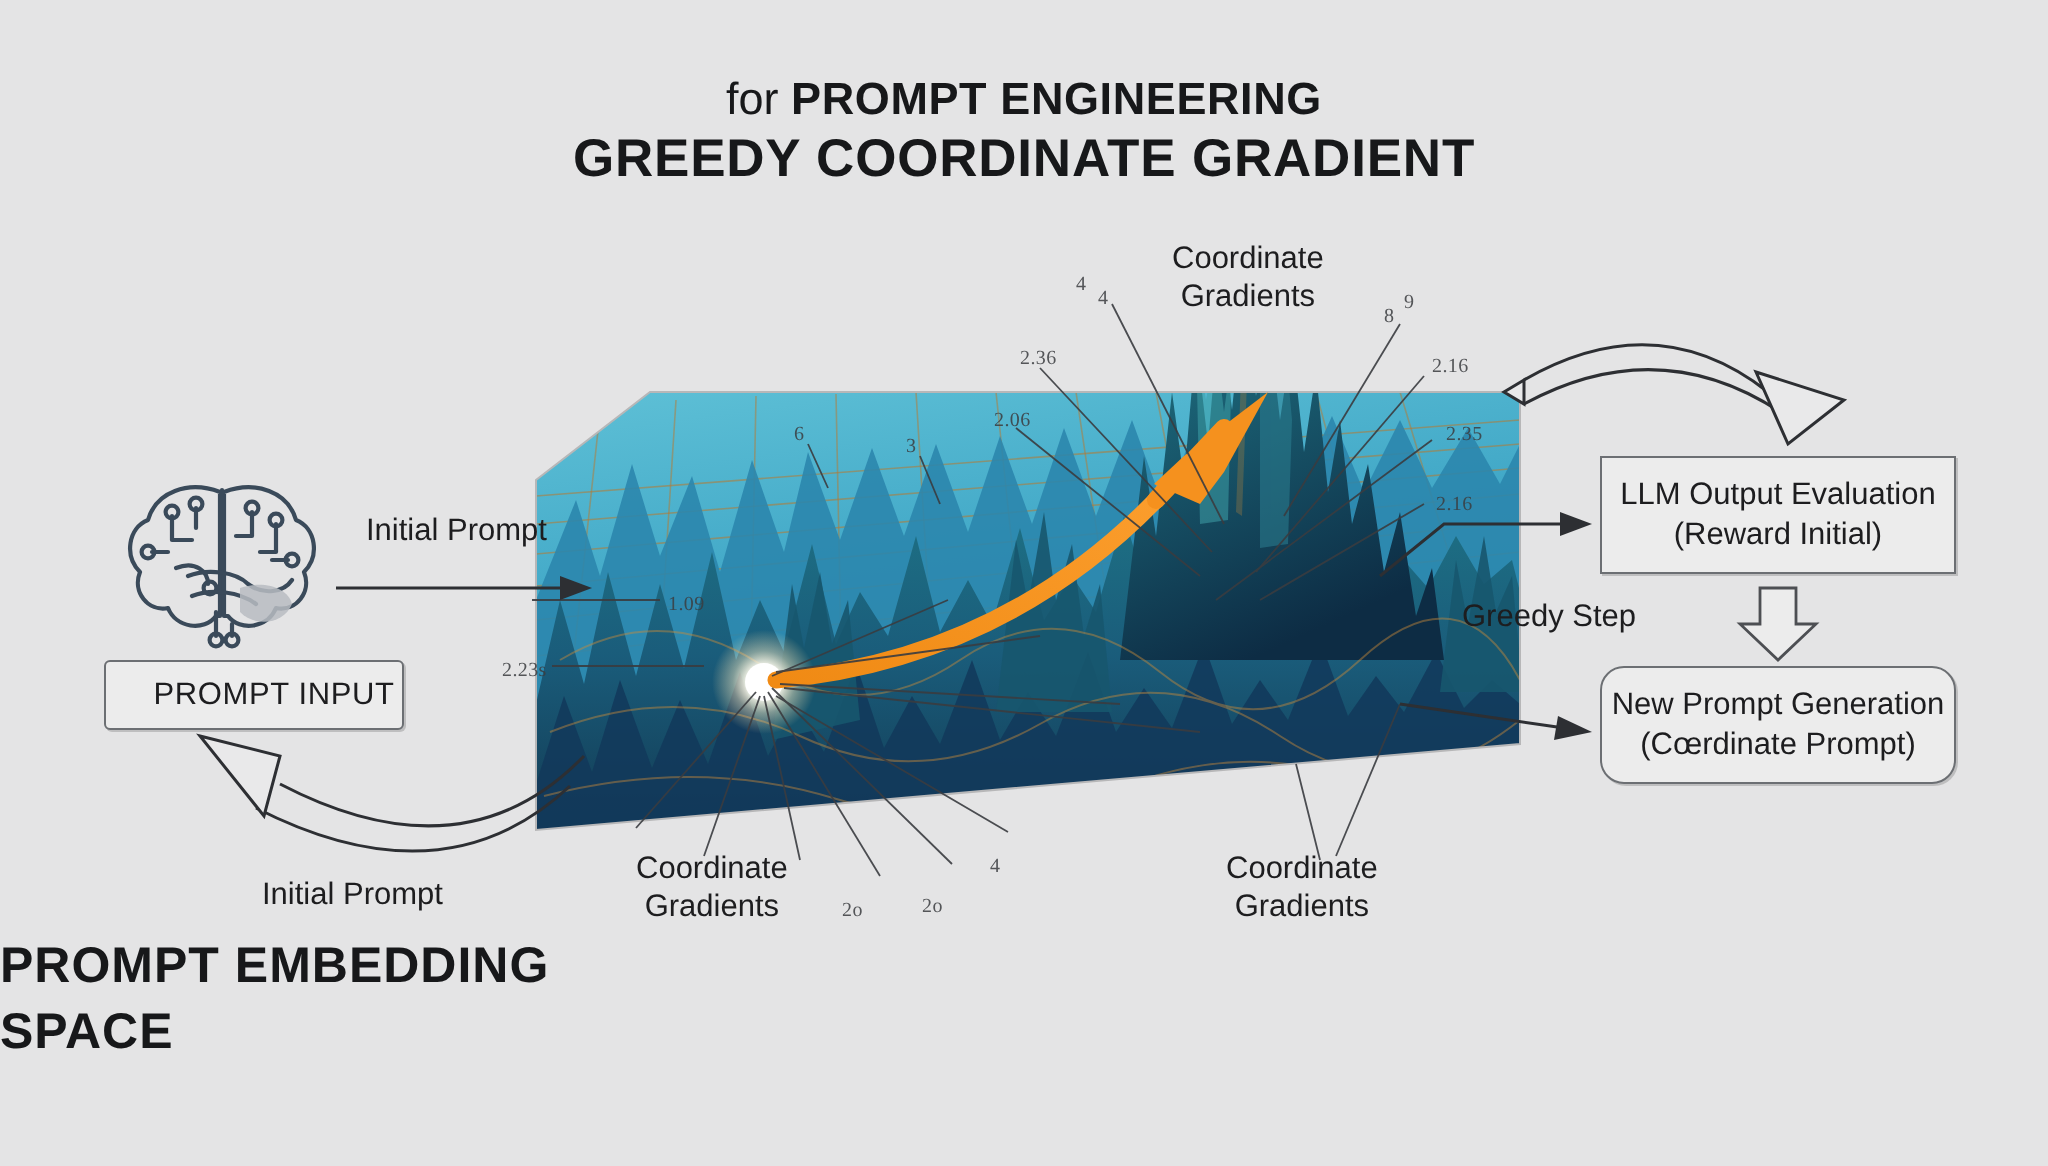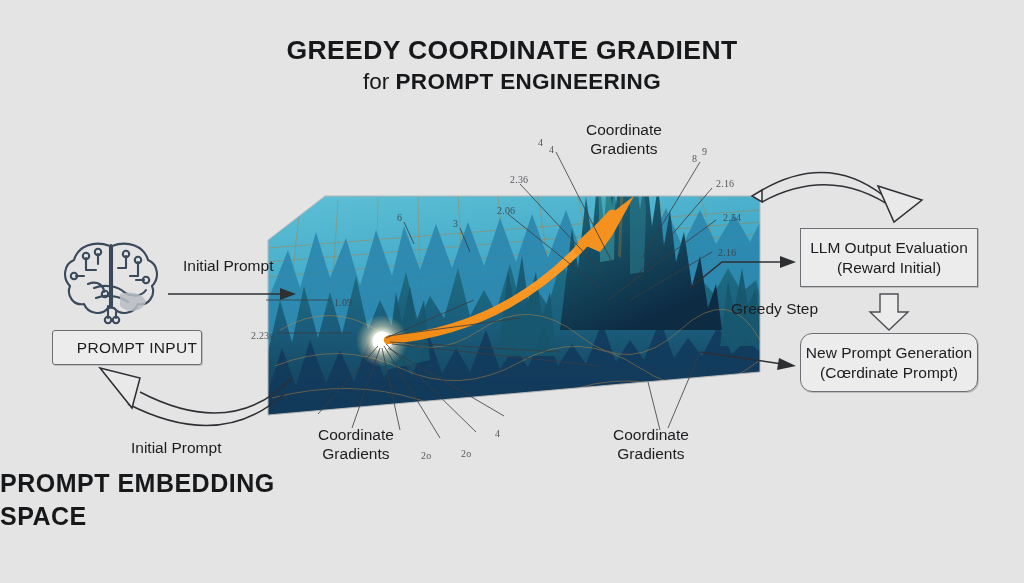--- a/index.html
+++ b/index.html
@@ -76,22 +76,22 @@
   }
 
   svg{overflow:visible;}
 </style>
 </head>
 <body style="background: rgb(228, 228, 229);">
 
 <div id="stage">
 
   <div id="title-block" class="abs">
+    <span id="title-sub"><span class="for">for </span><span class="bold">PROMPT ENGINEERING</span></span>
     <span id="title-main">GREEDY COORDINATE GRADIENT</span>
-    <span id="title-sub"><span class="for">for </span><span class="bold">PROMPT ENGINEERING</span></span>
   </div>
 
   <svg class="abs" style="left:0;top:0;" width="1024" height="583">
     <defs>
       <clipPath id="planeClip">
         <polygon points="325,196 760,196 760,372 268,415 268,240"></polygon>
       </clipPath>
       <linearGradient id="planeGrad" x1="0" y1="0" x2="0.3" y2="1">
         <stop offset="0" stop-color="#5ec0d6"></stop>
         <stop offset="0.5" stop-color="#3fa6c6"></stop>
@@ -338,20 +338,20 @@
       <div class="abs numlbl" style="left: 251px; top: 330px;">2.23s</div>
       <div class="abs numlbl" style="left: 397px; top: 212px;">6</div>
       <div class="abs numlbl" style="left: 453px; top: 218px;">3</div>
       <div class="abs numlbl" style="left: 497px; top: 205px;">2.06</div>
       <div class="abs numlbl" style="left: 510px; top: 174px;">2.36</div>
       <div class="abs numlbl" style="left: 538px; top: 137px;">4</div>
       <div class="abs numlbl" style="left: 549px; top: 144px;">4</div>
       <div class="abs numlbl" style="left: 692px; top: 153px;">8</div>
       <div class="abs numlbl" style="left: 702px; top: 146px;">9</div>
       <div class="abs numlbl" style="left: 716px; top: 178px;">2.16</div>
-      <div class="abs numlbl" style="left: 723px; top: 212px;">2.54</div>
+      <div class="abs numlbl" style="left: 723px; top: 212px;">2.35</div>
       <div class="abs numlbl" style="left: 718px; top: 247px;">2.16</div>
       <div class="abs numlbl" style="left: 421px; top: 450px;">2o</div>
       <div class="abs numlbl" style="left: 461px; top: 448px;">2o</div>
       <div class="abs numlbl" style="left: 495px; top: 428px;">4</div>
     </div>
 
 </div>
 
 </body></html>

